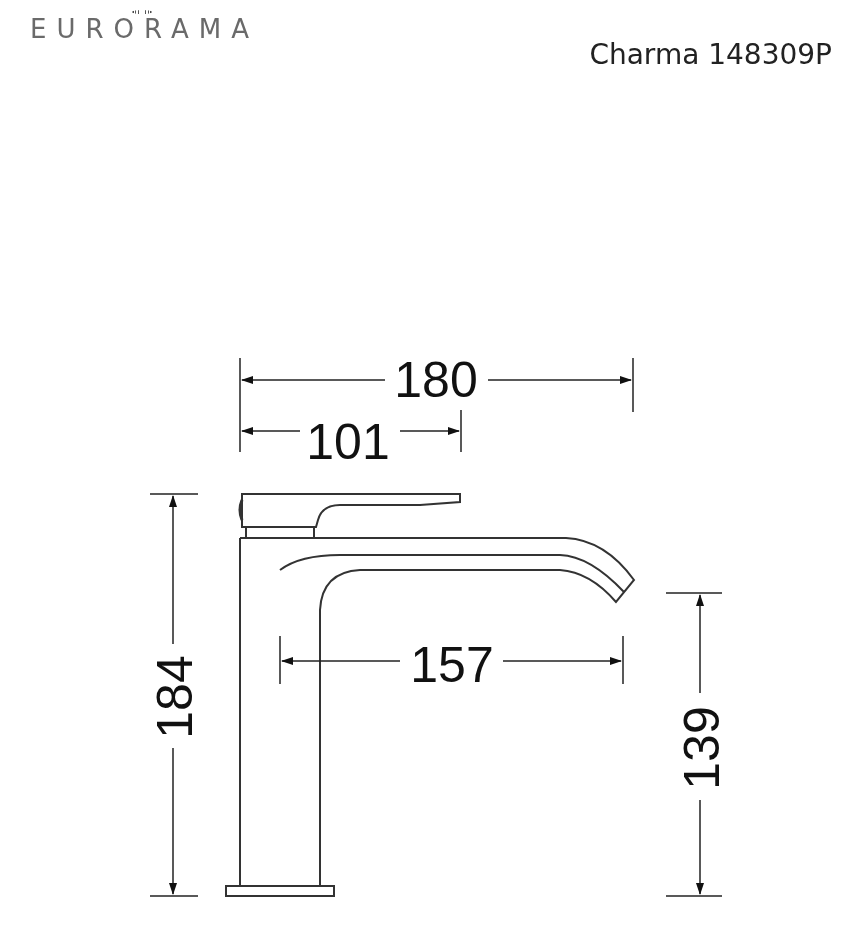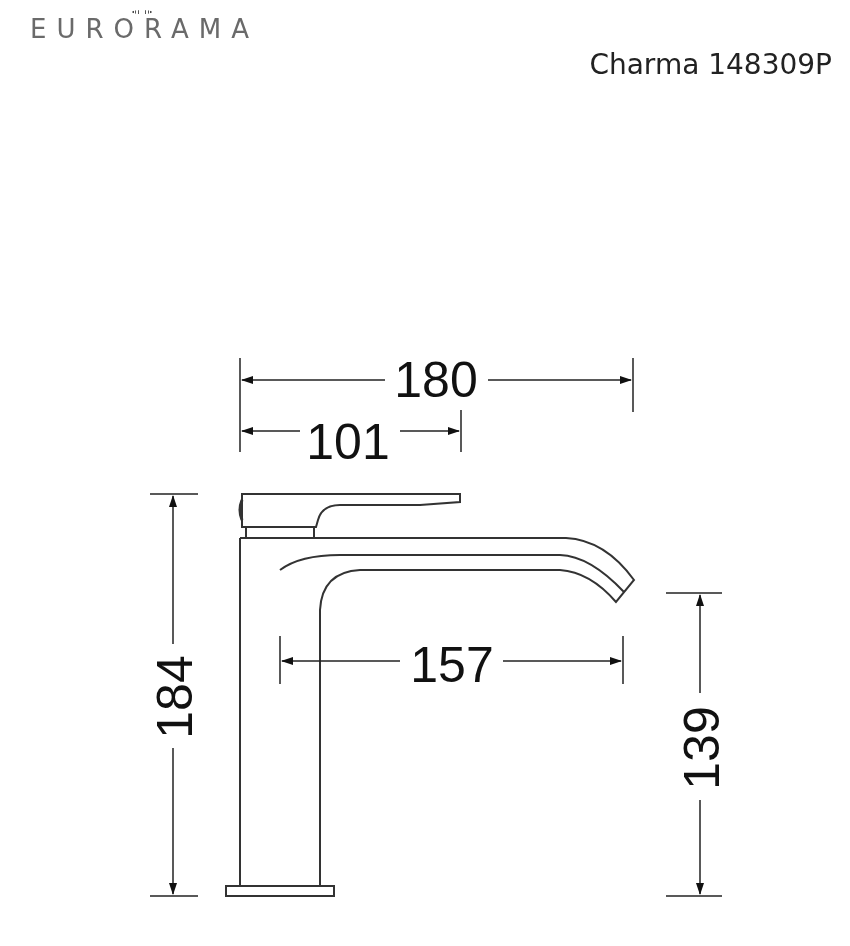--- a/index.html
+++ b/index.html
@@ -1,20 +1,20 @@
 <!DOCTYPE html>
 <html><head>
   <meta charset="utf-8">
   <style>
     html, body { margin: 0; padding: 0; background: #ffffff; }
     body { width: 850px; height: 946px; position: relative; overflow: hidden; font-family: "DejaVu Sans", sans-serif; }
     .logo { position: absolute; left: 30px; top: 10px; height: 34px; display: flex; align-items: center; flex-direction: column; }
     .logo-mark { width: 20px; height: 20px; border-radius: 50%; background: radial-gradient(circle at 50% 50%, #ffffff 0 3px, #555 3px 4px, #fff 4px 6px, #555 6px 7px, #fff 7px 8px, #444 8px); margin-right: 6px; }
     .logo-text { font-family: "DejaVu Sans", sans-serif; font-size: 26px; letter-spacing: 10px; color: #6a6a6a; font-weight: normal; }
-    .model { position: absolute; right: 18px; top: 48px; font-family: "DejaVu Sans", sans-serif; font-size: 28px; color: #222; }
+    .model { position: absolute; right: 18px; top: 38px; font-family: "DejaVu Sans", sans-serif; font-size: 28px; color: #222; }
     svg.drawing { position: absolute; left: 0; top: 0; }
     .dimtext { font-family: "Liberation Sans", sans-serif; font-size: 50px; fill: #111; }
   </style>
 </head>
 <body>
 
 <div class="logo">
   <div class="logo-mark"></div>
   <span class="logo-text">EURORAMA</span>
 </div>

